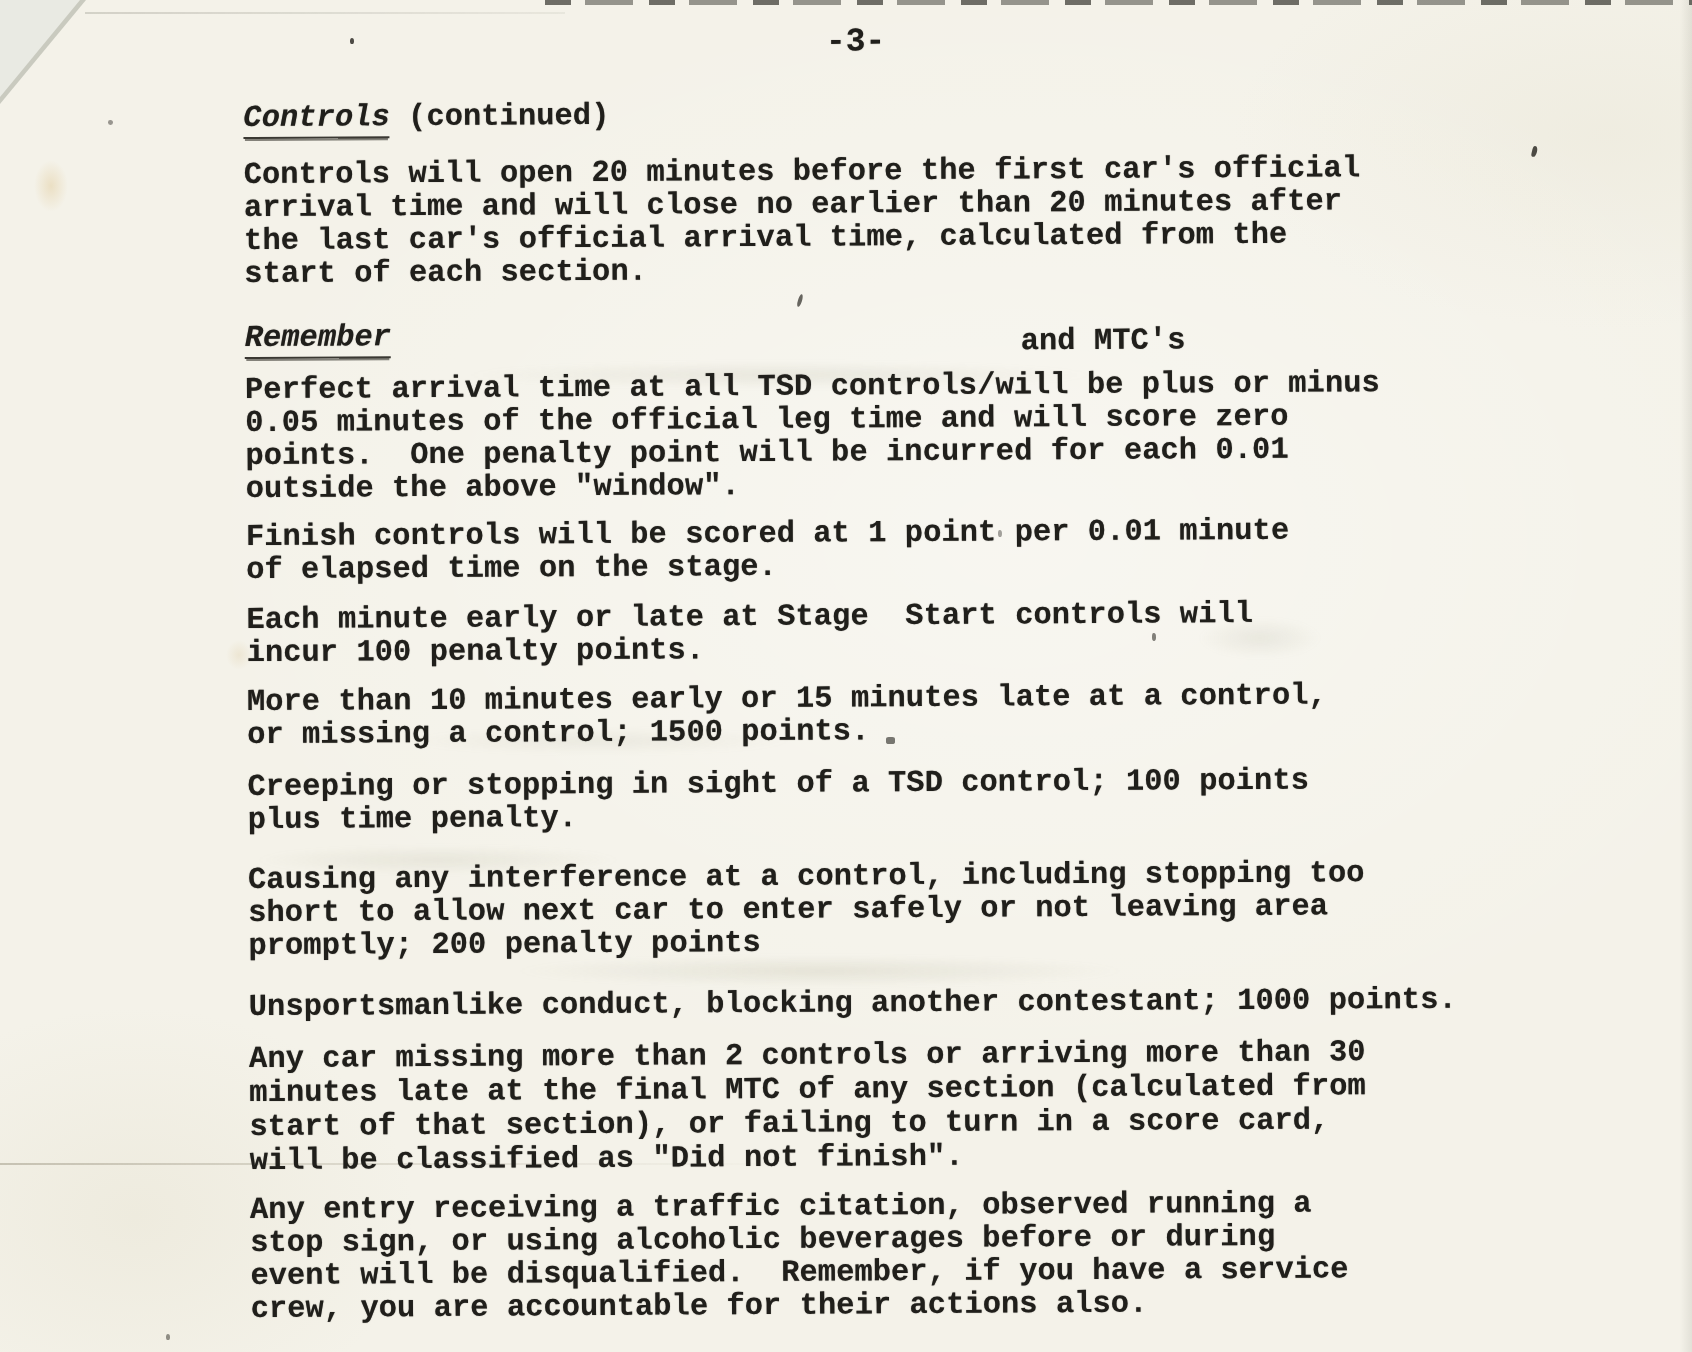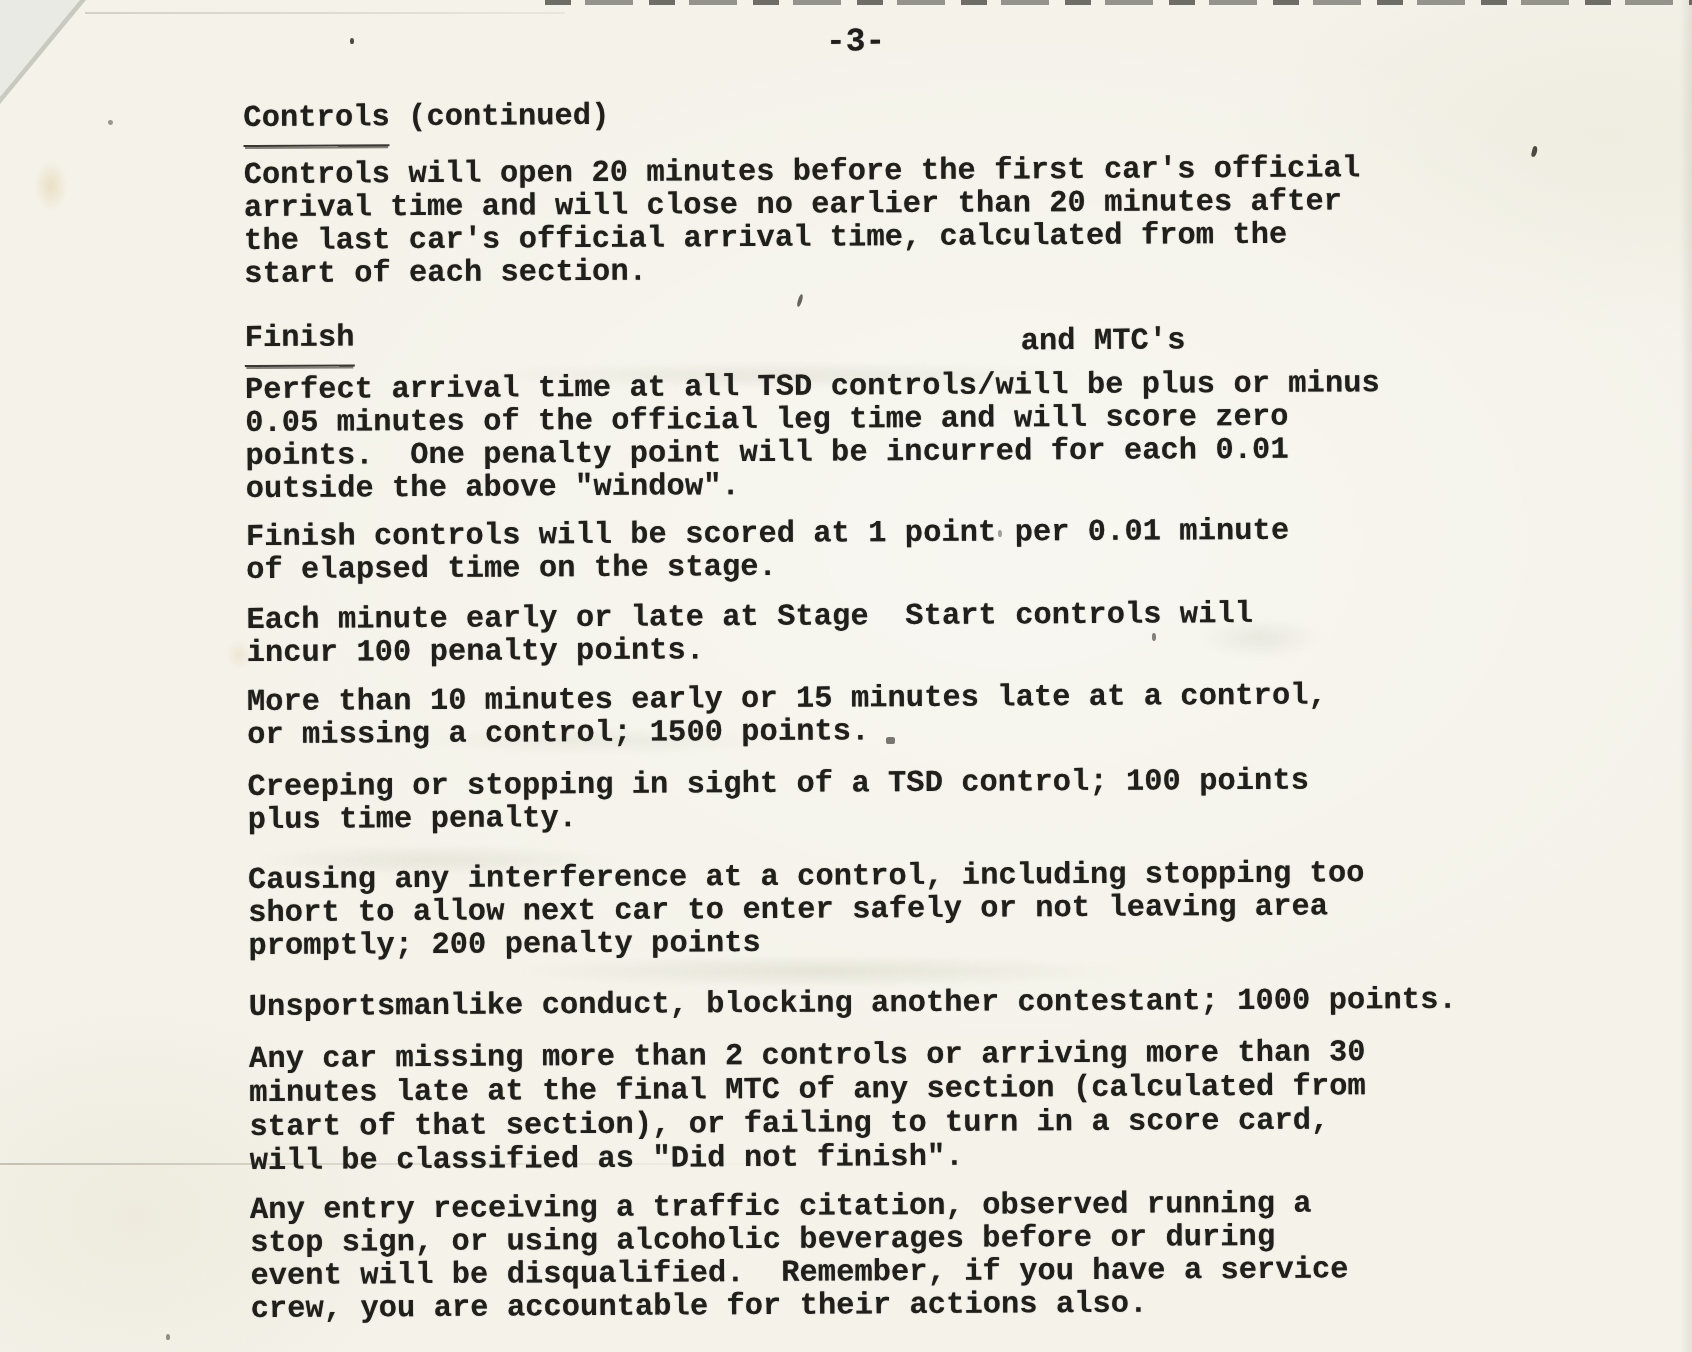--- a/index.html
+++ b/index.html
@@ -77,21 +77,22 @@
   .t{
     position:absolute;
     font-size:30.5px;line-height:32.9px;font-weight:700;
     letter-spacing:0;white-space:pre;
     text-shadow:0 0 1px rgba(25,24,20,.55);
   }
   .u{
     display:inline-block;
     border-bottom:2.5px solid rgba(38,36,30,.9);
     box-shadow:0 3.5px 0 -1.5px rgba(38,36,30,.55);
-    padding-bottom:10px;
+    padding-bottom:2px;
+    font-style:italic;
   }
   #pagenum{top:30px;left:830px;font-size:33px;}
   #h1{top:102px;left:247px;}
   #p1{top:159px;left:247px;}
   #h2{top:322px;left:247px;}
   #ins{top:330px;left:1008px;margin-left:15px;}
   #p2{top:374px;left:247px;}
   #p3{top:521px;left:247px;}
   #p4{top:604px;left:247px;}
   #p5{top:686px;left:247px;}
@@ -133,21 +134,21 @@
 
   <div class="t" id="pagenum">-3-</div>
 
   <div class="t" id="h1"><span class="u">Controls</span><span> (continued)</span></div>
 
   <div class="t" id="p1">Controls will open 20 minutes before the first car's official
 arrival time and will close no earlier than 20 minutes after
 the last car's official arrival time, calculated from the
 start of each section.</div>
 
-  <div class="t" id="h2"><span class="u">Finish</span></div>
+  <div class="t" id="h2"><span class="u">Remember</span></div>
 
   <div class="t" id="ins">and MTC's</div>
 
   <div class="t" id="p2">Perfect arrival time at all TSD controls/will be plus or minus
 0.05 minutes of the official leg time and will score zero
 points.  One penalty point will be incurred for each 0.01
 outside the above "window".</div>
   <div class="t" id="p3">Finish controls will be scored at 1 point per 0.01 minute
 of elapsed time on the stage.</div>
   <div class="t" id="p4">Each minute early or late at Stage  Start controls will

